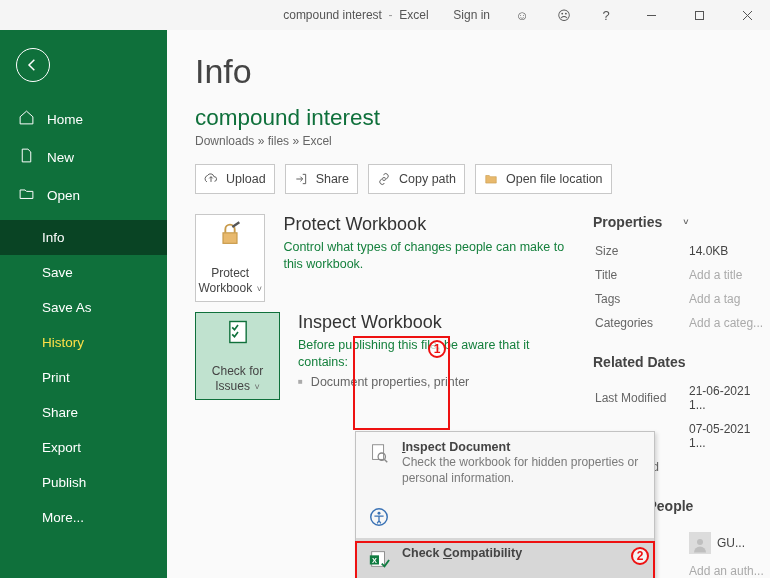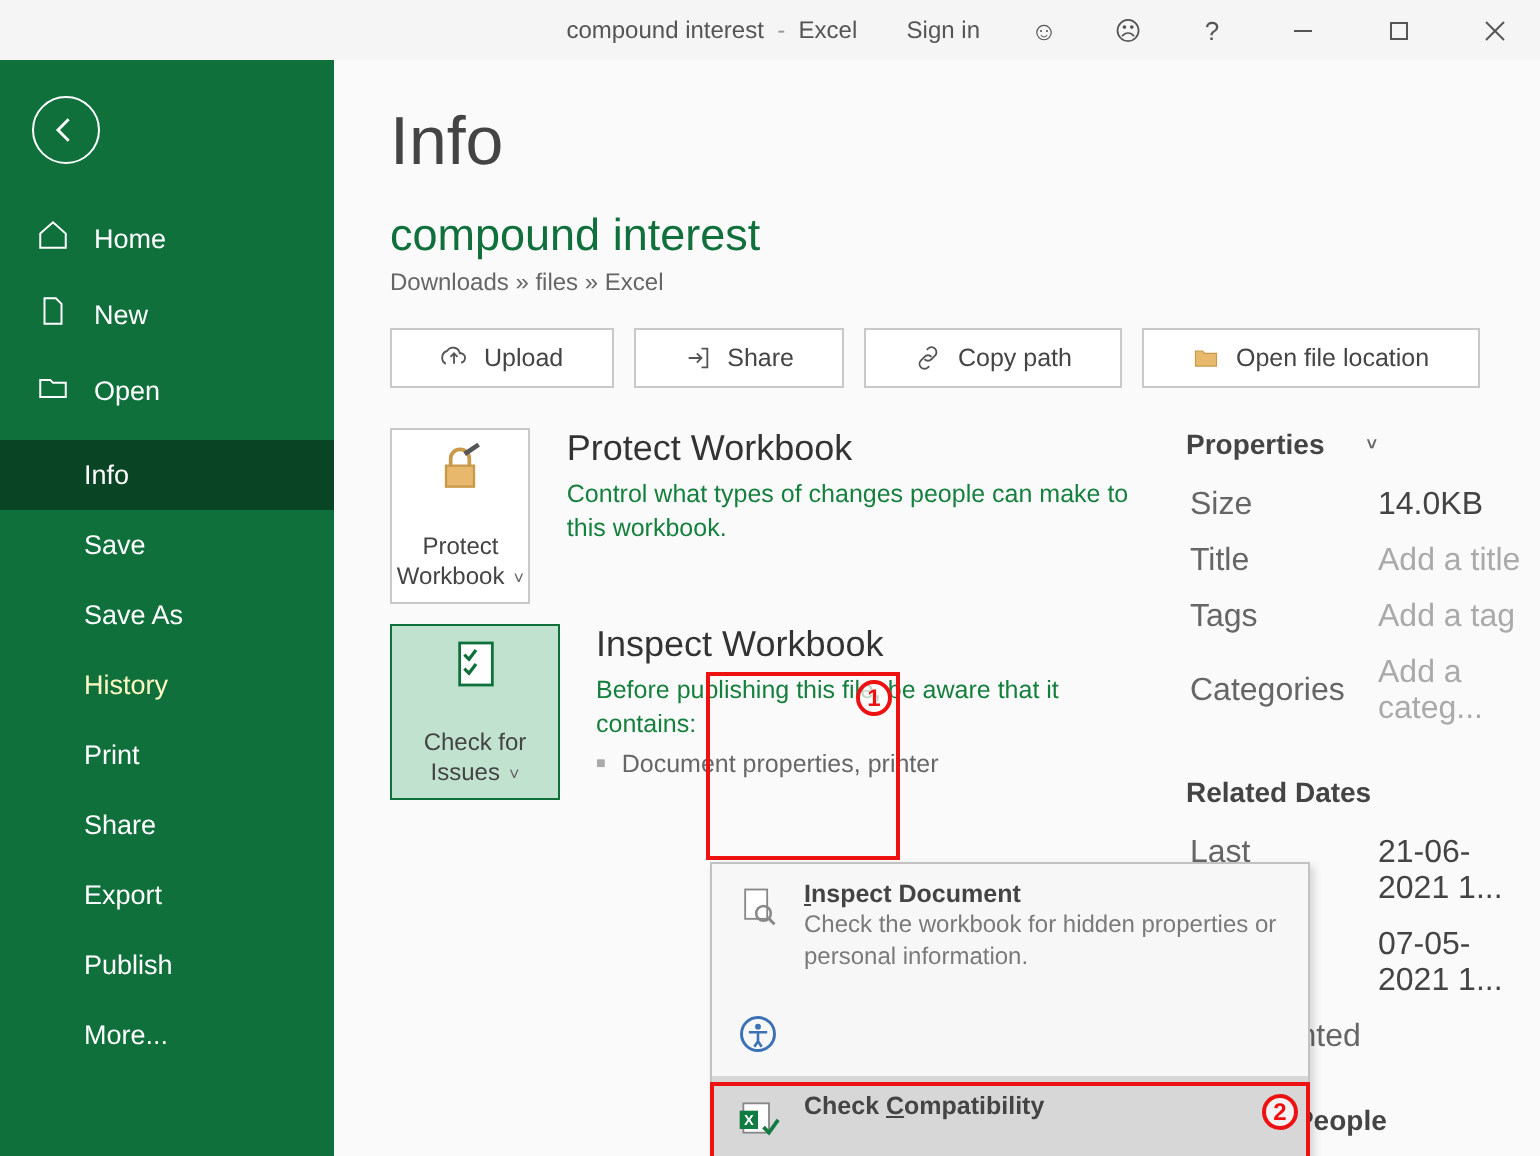--- a/index.html
+++ b/index.html
@@ -16,32 +16,32 @@
 
   .wrap { display: flex; height: calc(100% - 30px); }
 
   
   .sidebar { width: 167px; background: #0f703b; color: #fff; display: flex; flex-direction: column; padding-top: 18px; }
   .back-btn { width: 34px; height: 34px; border: 1.5px solid #fff; border-radius: 50%; margin-left: 16px; margin-bottom: 18px; display: flex; align-items: center; justify-content: center; }
   .back-btn svg { width: 16px; height: 16px; fill: #fff; }
   .nav-item { display: flex; align-items: center; height: 38px; padding-left: 18px; font-size: 13.5px; gap: 12px; cursor: default; }
   .nav-item.sub { padding-left: 42px; height: 35px; }
   .nav-item.selected { background: #094424; }
-  .nav-item.dim { color: #fef9c3; }
+  .nav-item.dim { color: #fde047; }
   .nav-icon svg { width: 17px; height: 17px; fill: none; stroke: #fff; stroke-width: 1.4; }
 
   
   .main { flex: 1; background: #fafafa; padding: 22px 0 0 28px; position: relative; overflow: hidden; }
   .main h1 { font-size: 34px; font-weight: 300; color: #444; margin-bottom: 14px; }
   .main h2.docname { font-size: 22.5px; font-weight: 400; color: #0f703b; margin-bottom: 3px; }
   .breadcrumb { font-size: 12px; color: #666; margin-bottom: 16px; }
 
   
   .acts { display: flex; gap: 10px; margin-bottom: 20px; }
-  .act-btn { display: flex; align-items: center; gap: 8px; border: 1px solid #c8c8c8; background: #fff; height: 30px; padding: 0 24px; font-size: 12.5px; color: #444; }
+  .act-btn { display: flex; align-items: center; gap: 8px; border: 1px solid #c8c8c8; background: #fff; height: 30px; padding: 0 8px; font-size: 12.5px; color: #444; }
 
   .cols { display: flex; gap: 20px; }
   .left-col { width: 378px; display:flex; flex-direction:column; gap: 10px;}
   .right-col { width: 175px; }
 
   
   .block { display: flex; gap: 18px; align-items: flex-start; }
   .tile { width: 88px; height: 88px; border: 1px solid #c8c8c8; background: #fff; display: flex; flex-direction: column; align-items: center; justify-content: center; font-size: 12px; text-align: center; color: #444; line-height: 1.25; gap: 18px;}
   .tile.active { background: #c0e2cf; border-color: #0f703b; }
   .tile .chev { font-size: 9px; color: #666; margin-left: 2px;}
@@ -61,21 +61,21 @@
   .menu-item { display: flex; gap: 10px; padding: 8px 10px 10px 10px; }
   .menu-item.hover { background: #d7d7d7; }
   .mi-icon { width: 26px; display:flex; justify-content:center; padding-top:2px;}
   .mi-text { flex:1; }
   .mi-title { font-size: 12.5px; color: #444; font-weight: 600; margin-bottom: 1px;}
   .mi-desc { font-size: 12px; color: #7a7a7a; line-height: 1.3; }
 
   
   .rc-head { font-size: 14px; color: #444; font-weight: 700; margin-bottom: 8px; display:flex; align-items:center; gap:21px;}
   .rc-head .chev { font-size: 9px; color: #666;}
-  .rc-table { width: 100%; font-size: 16px; color: #555; }
+  .rc-table { width: 100%; font-size: 12px; color: #555; }
   .rc-table td { padding: 4px 0; vertical-align: middle; }
   .rc-table td.k { color: #666; width: 92px;}
   .rc-table td.v { color: #444; }
   .rc-table td.v.dim { color: #aaa; }
   .rc-sec { margin-top: 18px; }
   .person { display:flex; align-items:center; gap:6px; margin-top:4px;}
   .avatar { width: 22px; height: 22px; background: #dcdcdc; display:flex; align-items:flex-end; justify-content:center;}
   .avatar svg { width:18px; height:18px; fill:#bfbfbf;}
 
   

